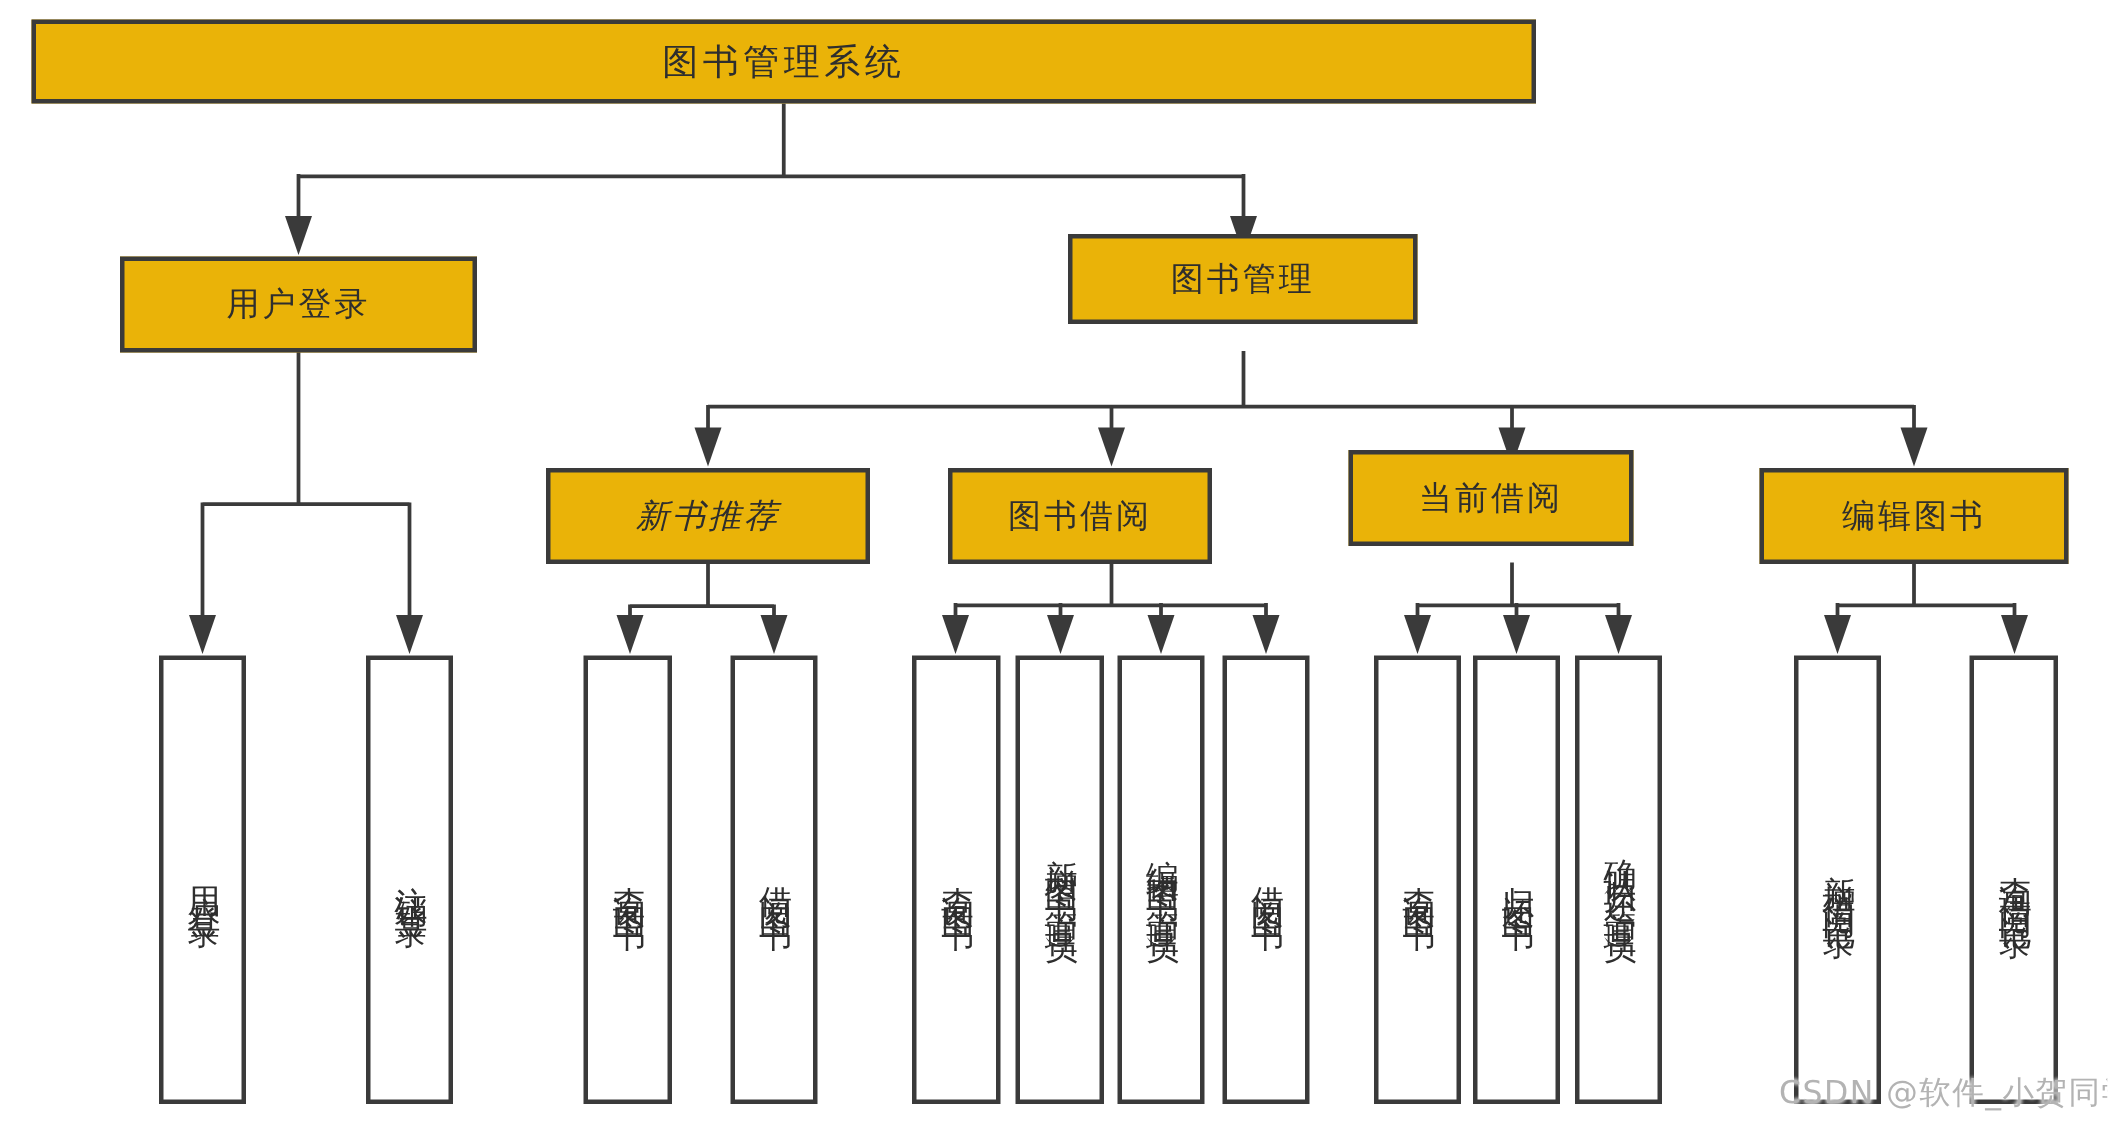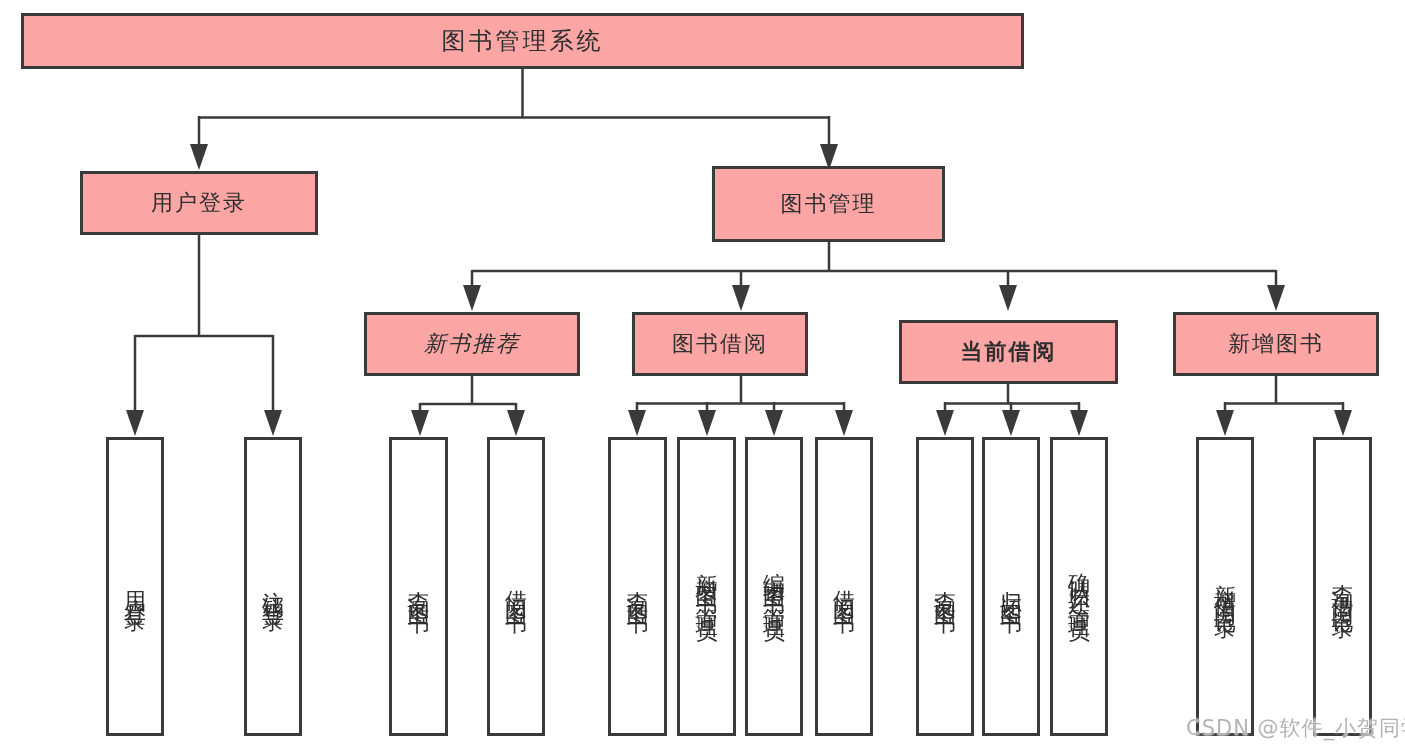--- a/index.html
+++ b/index.html
@@ -17,21 +17,21 @@
   }
   #connectors {
     position: absolute;
     left: 0;
     top: 0;
     z-index: 1;
   }
   .hbox {
     position: absolute;
     box-sizing: border-box;
-    background: #fca5a5;
+    background: #eab308;
     border: 3px solid #3a3a3a;
     display: flex;
     align-items: center;
     justify-content: center;
     z-index: 2;
     color: #2e2e2e;
     font-size: 22px;
     letter-spacing: 2px;
     white-space: nowrap;
   }
@@ -110,26 +110,26 @@
       <polygon points="1002,410 1020,410 1011,436"></polygon>
       <polygon points="1070,410 1088,410 1079,436"></polygon>
       <polygon points="1216,410 1234,410 1225,436"></polygon>
       <polygon points="1334,410 1352,410 1343,436"></polygon>
     </g>
   </svg>
 
   <div class="hbox root" style="left:21px; top:13px; width:1003px; height:56px;">图书管理系统</div>
 
   <div class="hbox" style="left:80px; top:171px; width:238px; height:64px;">用户登录</div>
-  <div class="hbox" style="left:712px; top:166px; width:233px; height:76px;">图书管理</div>
+  <div class="hbox" style="left:712px; top:156px; width:233px; height:60px;">图书管理</div>
 
   <div class="hbox" style="left:364px; top:312px; width:216px; height:64px;font-style:italic;">新书推荐</div>
   <div class="hbox" style="left:632px; top:312px; width:176px; height:64px;">图书借阅</div>
-  <div class="hbox" style="left:899px; top:320px; width:219px; height:64px;font-weight:bold;">当前借阅</div>
-  <div class="hbox" style="left:1173px; top:312px; width:206px; height:64px;">新增图书</div>
+  <div class="hbox" style="left:899px; top:300px; width:190px; height:64px;">当前借阅</div>
+  <div class="hbox" style="left:1173px; top:312px; width:206px; height:64px;">编辑图书</div>
 
   <div class="vbox" style="left:106px; width:58px;">
     <span>用户登录</span>
   </div>
   <div class="vbox" style="left:244px; width:58px;">
     <span>注销登录</span>
   </div>
 
   <div class="vbox" style="left:389px; width:59px;">
     <span>查询图书</span>

